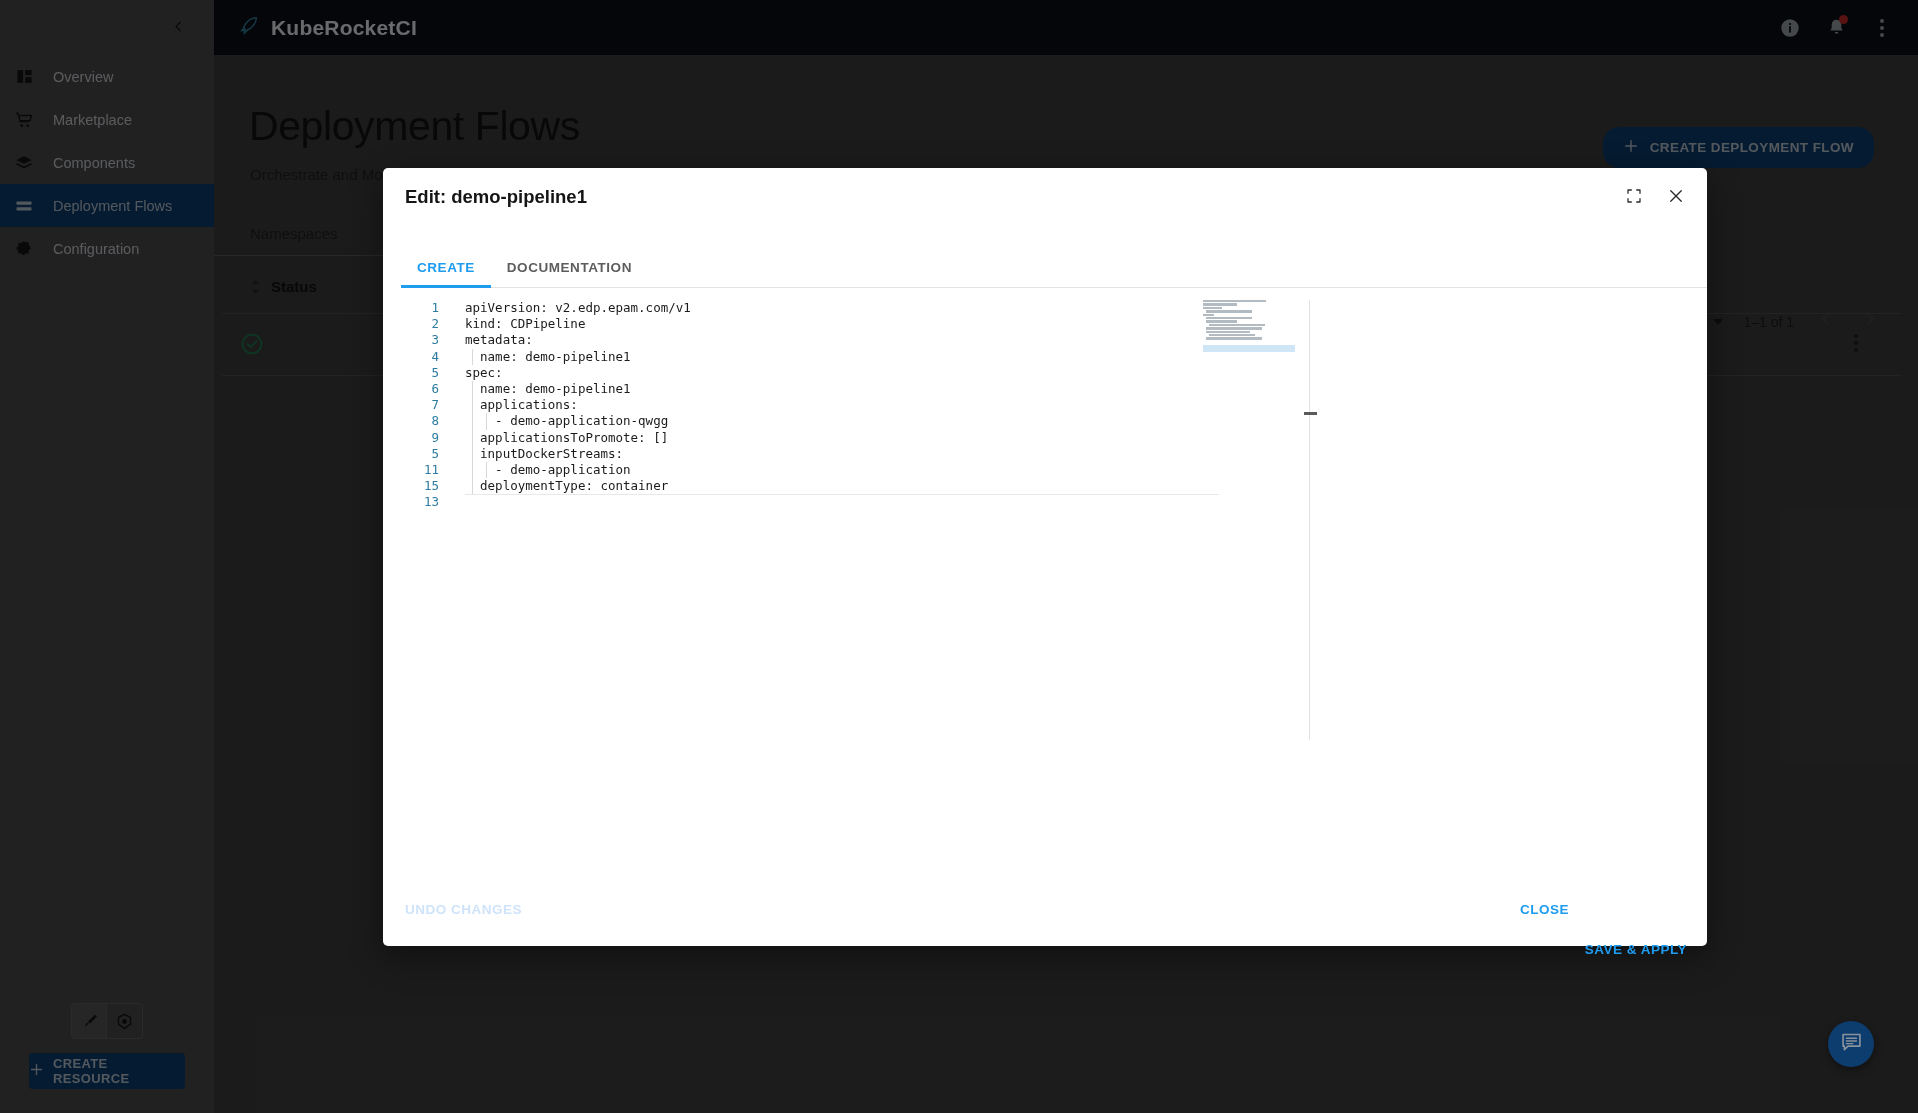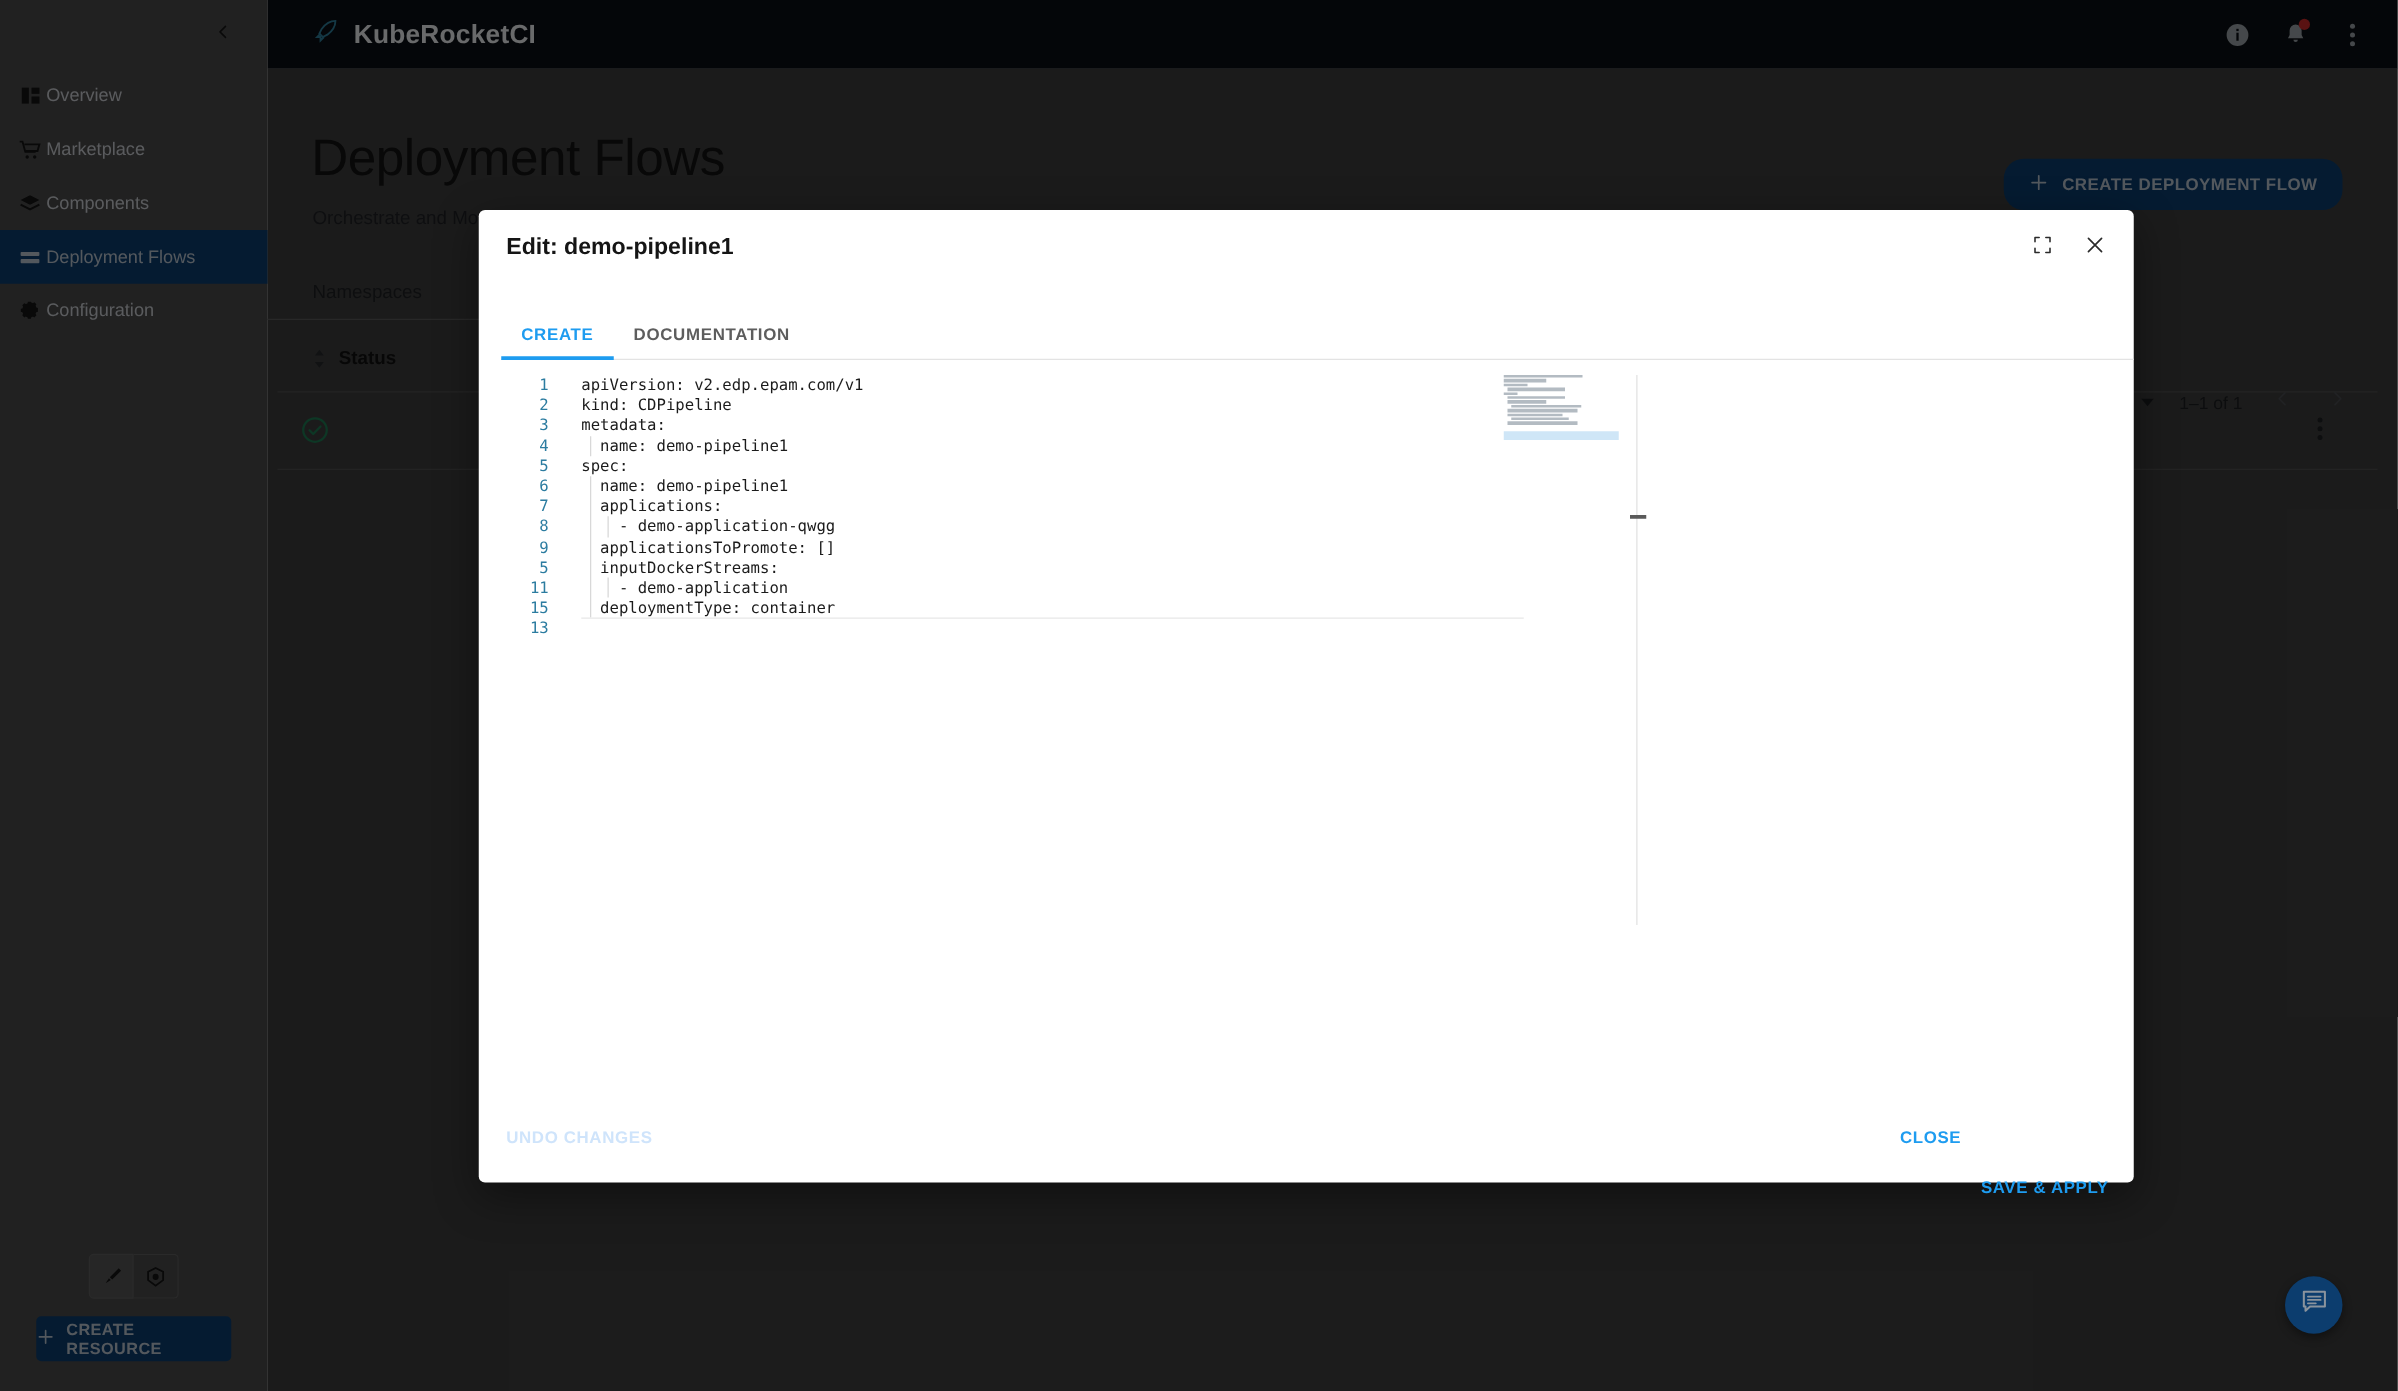--- a/index.html
+++ b/index.html
@@ -13,40 +13,40 @@
 
   
   .page-layer { position: absolute; inset: 0; }
   .dim { position: absolute; inset: 0; background: rgba(0,0,0,0.55); z-index: 40; }
 
   
   .topbar {
     position: absolute; left: 214px; top: 0; right: 0; height: 55px;
     background: #0b0f14; display: flex; align-items: center; z-index: 5;
   }
-  .brand { display: flex; align-items: center; gap: 11px; padding-left: 36px; }
+  .brand { display: flex; align-items: center; gap: 11px; padding-left: 24px; }
   .brand-name { color: #e8eaed; font-size: 21px; font-weight: 700; letter-spacing: .2px; }
   .topbar-right { margin-left: auto; display: flex; align-items: center; gap: 22px; padding-right: 24px; }
   .tb-icon { width: 24px; height: 24px; position: relative; display:flex; align-items:center; justify-content:center; }
   .badge-dot {
     position: absolute; top: -1px; right: 0px; width: 9px; height: 9px;
     border-radius: 50%; background: #c62828;
   }
   .kebab { display:flex; flex-direction:column; gap:3px; align-items:center; }
   .kebab i { width:4px; height:4px; border-radius:50%; background:#9aa0a6; display:block; }
 
   
   .sidebar {
     position: absolute; left: 0; top: 0; width: 214px; height: 1113px;
     background: #4a4a4a; z-index: 6;
   }
   .sidebar-head { height: 55px; display:flex; align-items:center; justify-content:flex-end; padding-right: 28px; }
   .chev-left { color:#1b1b1b; font-size: 19px; line-height: 1; }
   .sb-item {
-    height: 43px; display: flex; align-items: center; gap: 2px;
+    height: 43px; display: flex; align-items: center; gap: 18px;
     padding-left: 13px; color: #c8cbd0; font-size: 14.5px;
   }
   .sb-item.active { background: #0c3d6e; color: #b9c3cf; }
   .sb-ic { width: 22px; height: 22px; display:flex; align-items:center; justify-content:center; }
   .sb-label { white-space: nowrap; }
 
   .sb-bottom { position: absolute; left: 0; bottom: 0; width: 214px; padding: 0 0 24px 0; }
   .toggle-group { display: flex; justify-content: center; gap: 0; margin-bottom: 14px; }
   .tg-btn {
     width: 36px; height: 36px; border: 1px solid #5d5d5d; display:flex;

